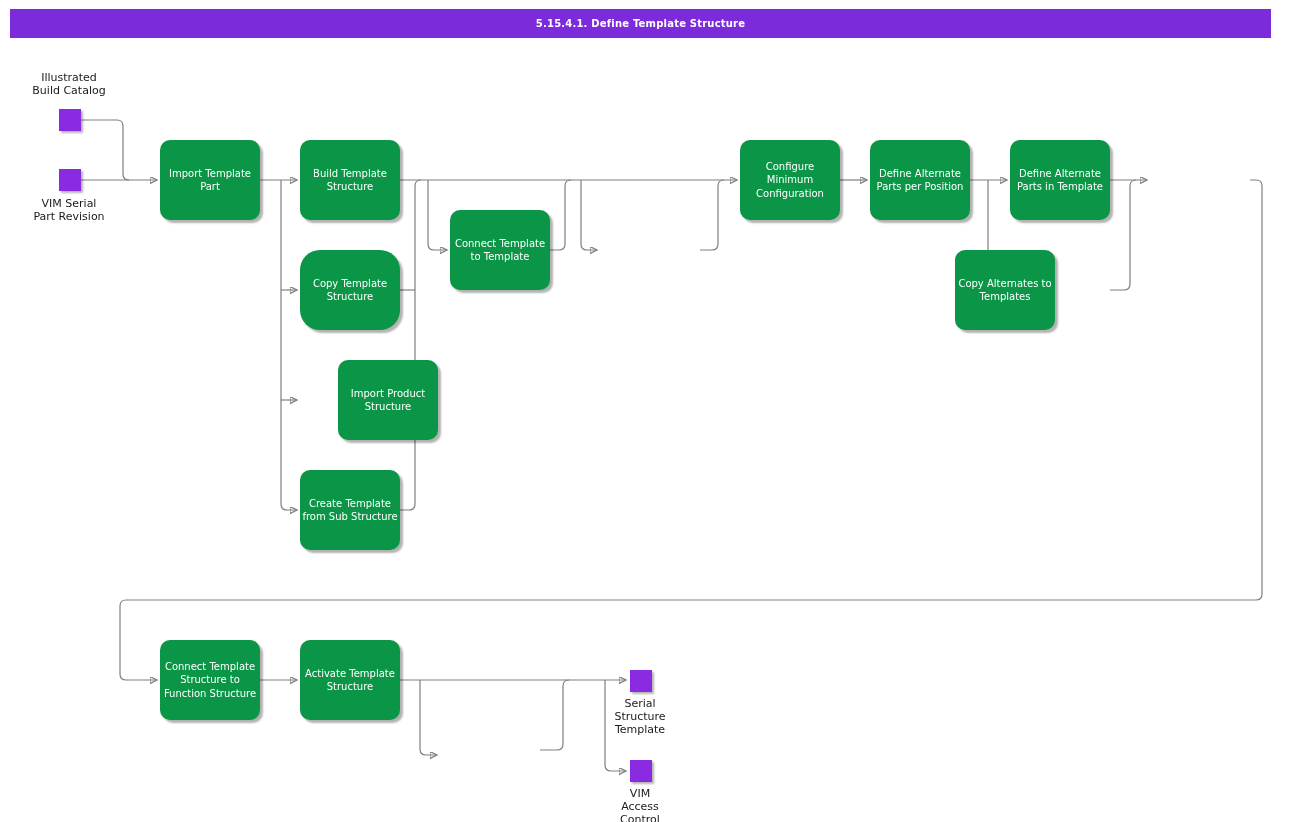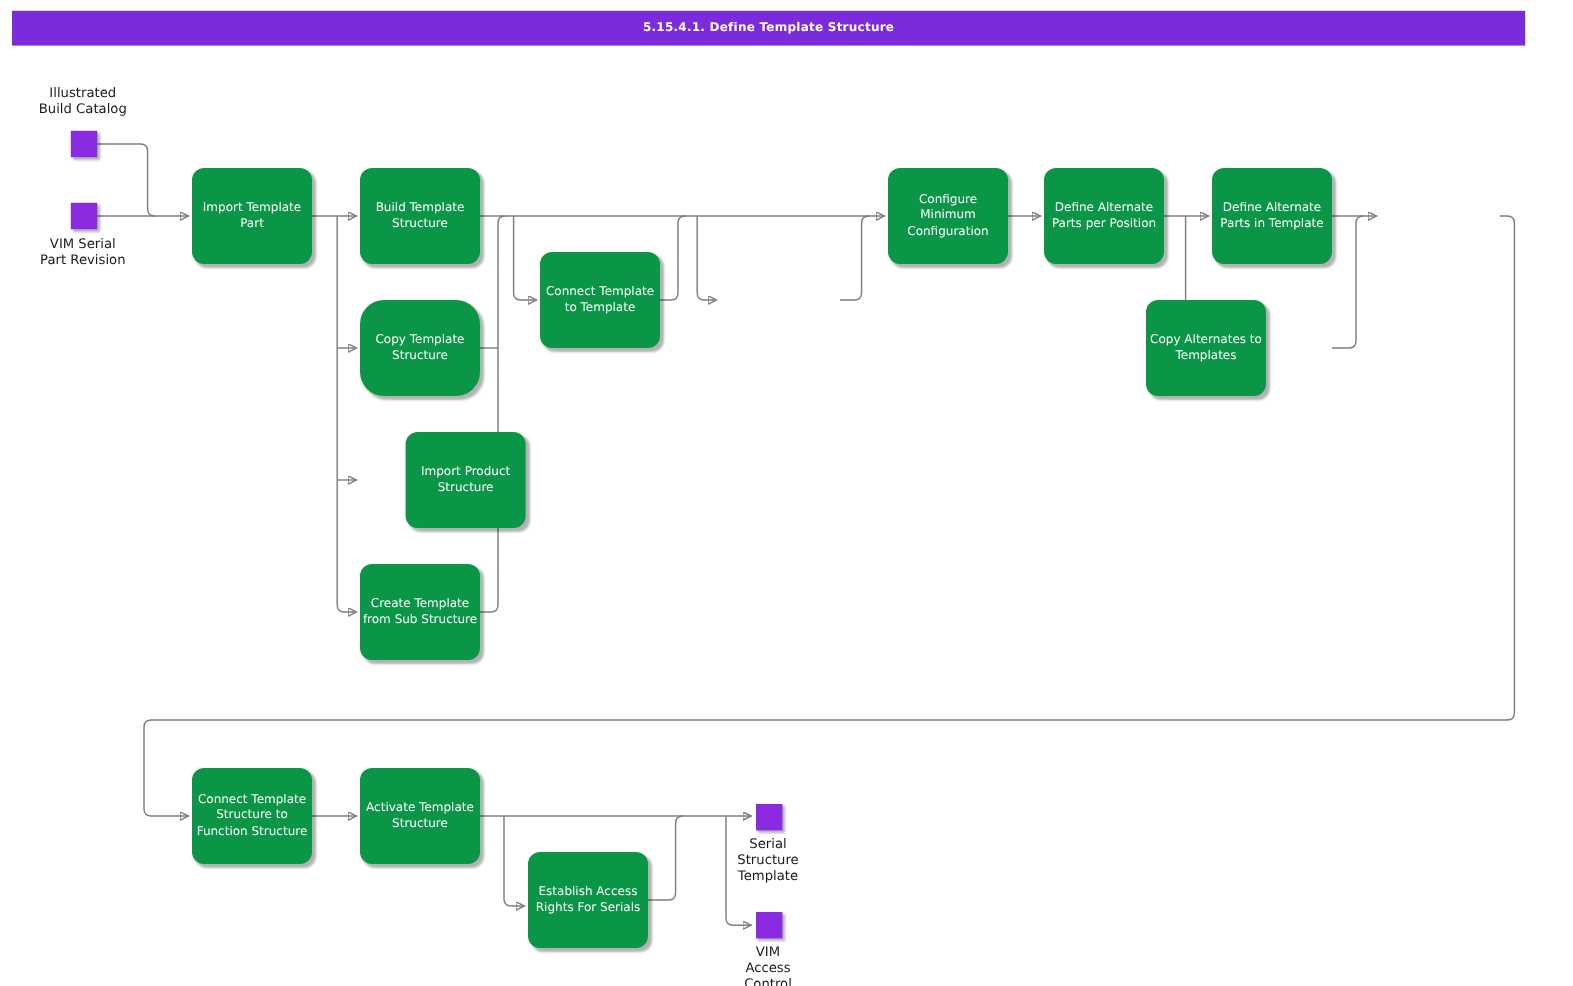--- a/index.html
+++ b/index.html
@@ -108,15 +108,14 @@
   <div class="task" style="left:300px;top:250px;border-radius:20px;">Copy Template Structure</div>
   <div class="task" style="left:296px;top:360px;margin-left:42px;">Import Product Structure</div>
   <div class="task" style="left:300px;top:470px;">Create Template from Sub Structure</div>
   <div class="task" style="left:450px;top:210px;">Connect Template to Template</div>
   <div class="task" style="left:740px;top:140px;">Configure Minimum Configuration</div>
   <div class="task" style="left:870px;top:140px;">Define Alternate Parts per Position</div>
   <div class="task" style="left:1010px;top:140px;">Define Alternate Parts in Template</div>
   <div class="task" style="left:955px;top:250px;">Copy Alternates to Templates</div>
   <div class="task" style="left:160px;top:640px;">Connect Template Structure to Function Structure</div>
   <div class="task" style="left:300px;top:640px;">Activate Template Structure</div>
-  <div class="task" style="left:440px;top:710px;">Establish Access Rights For Serials</div>
 
 </div>
 
 </body></html>

